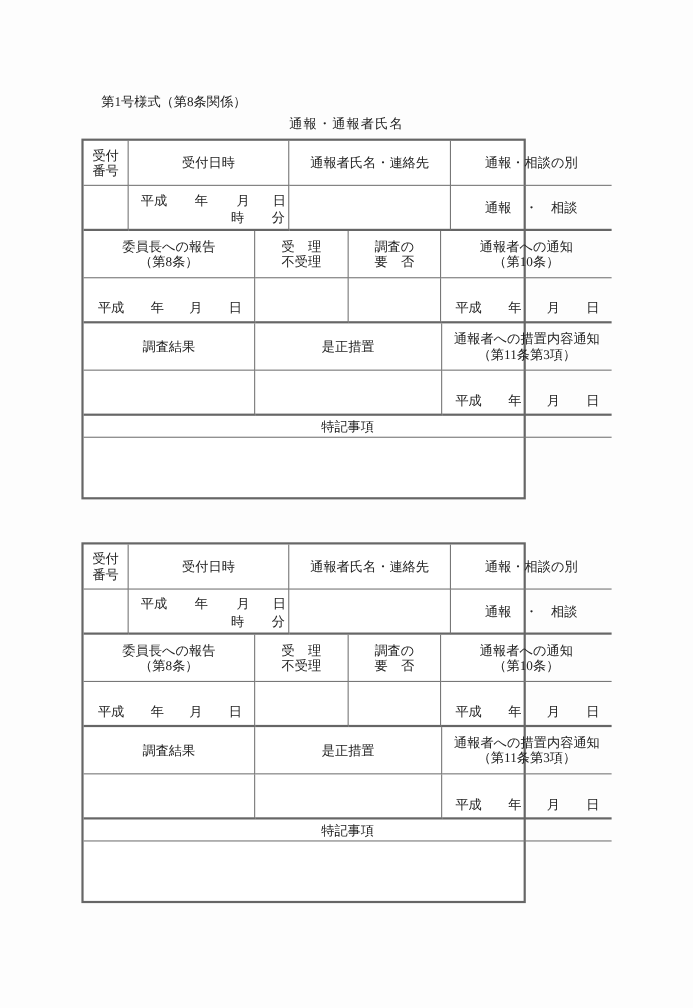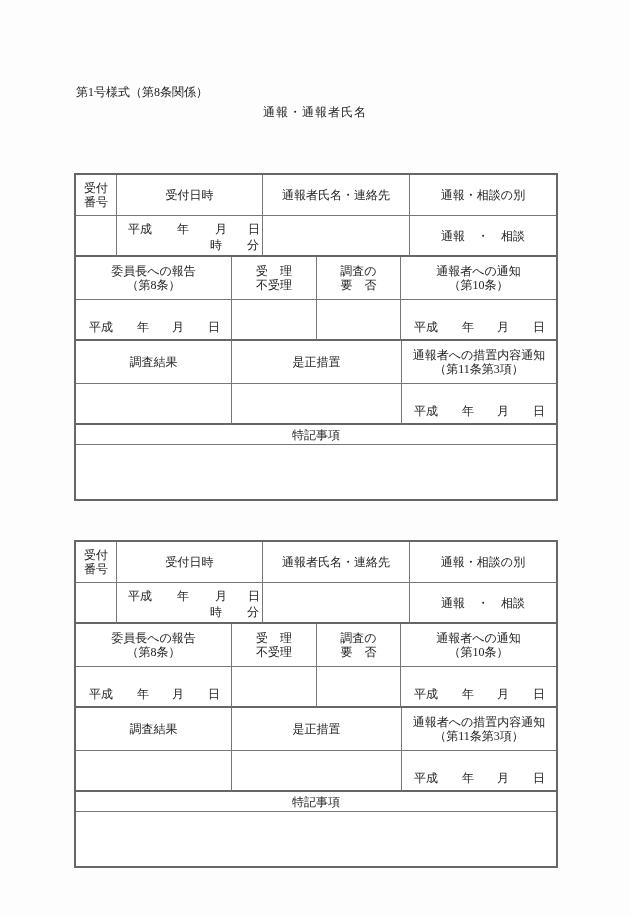--- a/index.html
+++ b/index.html
@@ -1,24 +1,24 @@
 <!DOCTYPE html>
 <html><head>
 <meta charset="utf-8">
 <style>
   html, body { margin:0; padding:0; }
   body {
     width:630px; height:916px; background:#fdfdfd; position:relative; overflow:hidden;
     font-family: "Liberation Serif", "DejaVu Serif", serif; font-size:12px; color:#222;
   }
-  .form-number { position:absolute; left:76px; top:84px; font-size:12px; white-space:nowrap; }
+  .form-number { position:absolute; left:92px; top:84px; font-size:12px; white-space:nowrap; }
   .doc-title { position:absolute; left:0; width:630px; top:104px; text-align:center; font-size:12px; letter-spacing:1px; }
   .ledger {
-    position:absolute; left:74px; width:484px; height:328px;
-    border:2px solid #666; box-sizing:border-box; background:#fff;margin-top:47px;
+    position:absolute; left:74px; width:404px; height:328px;
+    border:2px solid #666; box-sizing:border-box; background:#fff;
   }
   .cell {
     position:absolute; box-sizing:border-box;
     border-right:1px solid #777; border-bottom:1px solid #777;
   }
   .cell.nr { border-right:none; }
   .cell.thick { border-bottom:2px solid #666; }
   .cell.nb { border-bottom:none; }
   .center {
     display:flex; flex-direction:column; align-items:center; justify-content:center;

